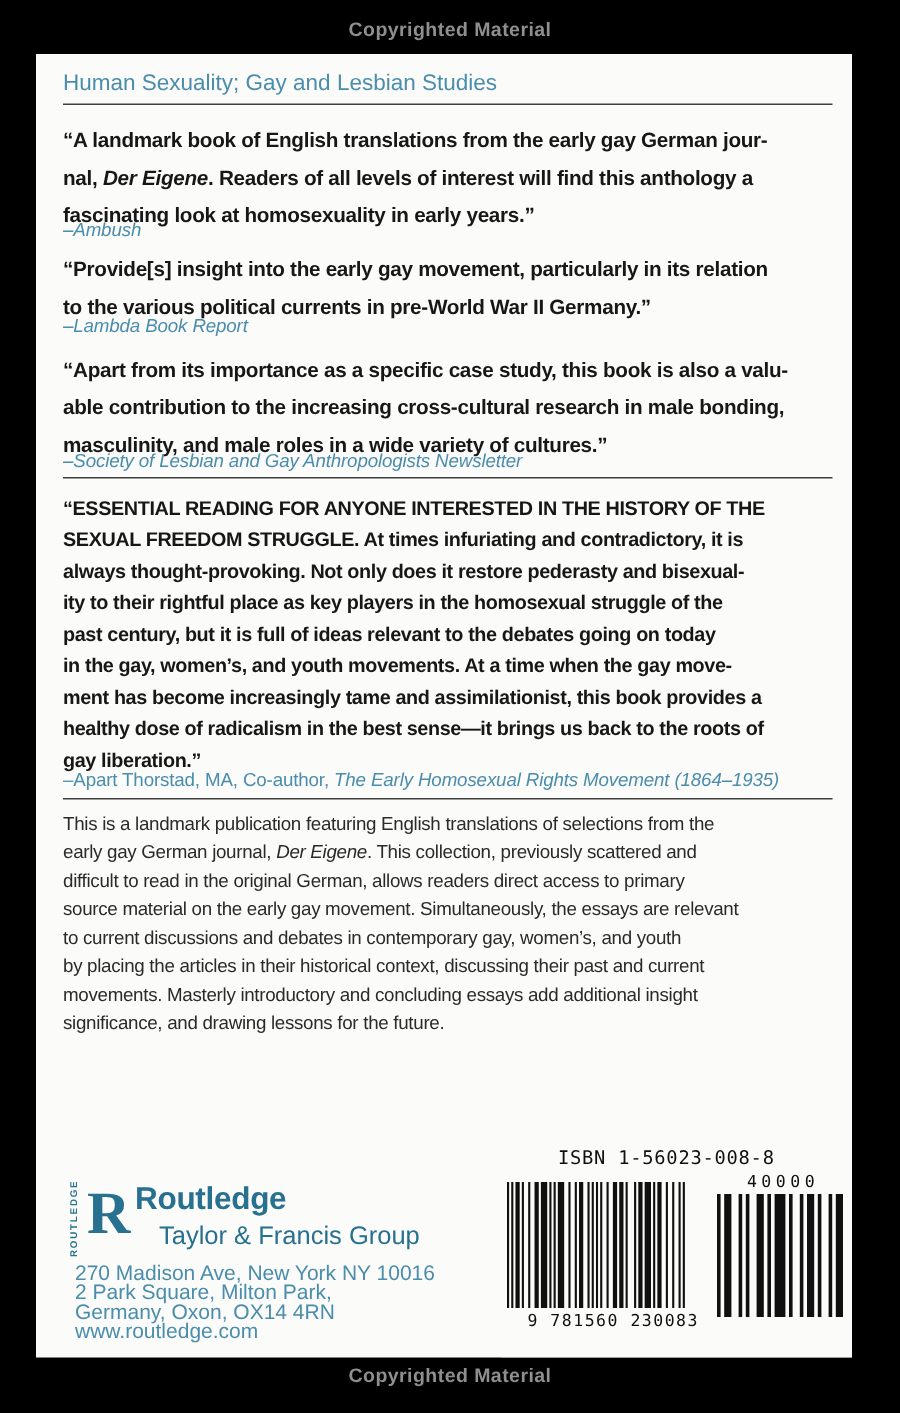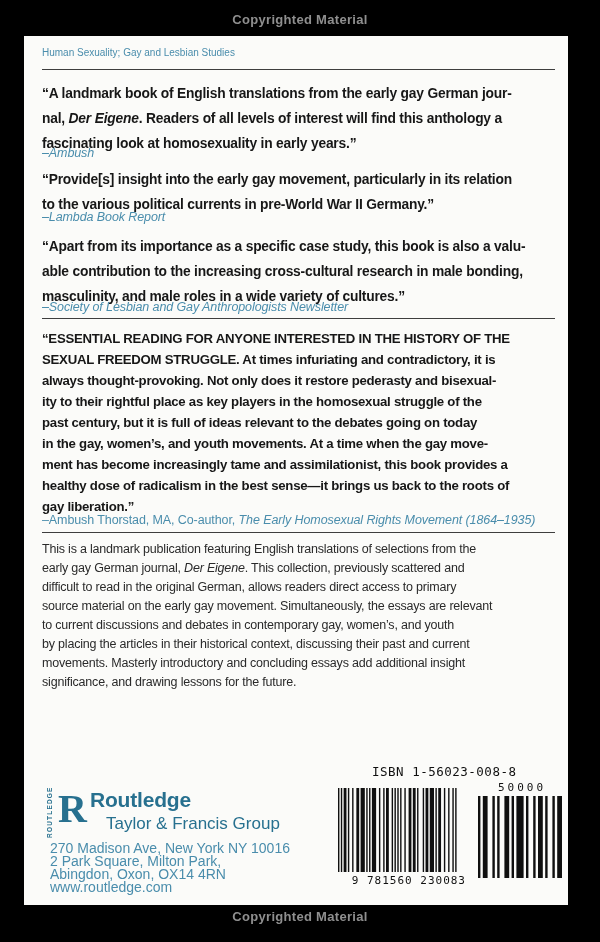--- a/index.html
+++ b/index.html
@@ -4,21 +4,21 @@
 <style>
   html,body{margin:0;padding:0;background:#000;}
   .page{position:relative;width:600px;height:942px;background:var(--page-bg,#000);
         font-family:"Liberation Sans",sans-serif;overflow:hidden;}
   .banner{position:absolute;left:0;width:100%;text-align:center;
           color:var(--banner-gray,#8f8f8f);font-size:13px;font-weight:bold;letter-spacing:.3px;}
   .banner.top{top:12px;}
   .banner.bottom{top:909px;}
   .cover{position:absolute;left:24px;top:36px;width:544px;height:869px;
          background:var(--cover-bg,#fbfbf9);overflow:hidden;}
-  .category{position:absolute;left:18px;top:11px;font-size:10px;letter-spacing:0;
+  .category{position:absolute;left:18px;top:11px;font-size:15px;letter-spacing:0;
             color:var(--teal,#4a8dac);}
   .rule{position:absolute;left:18px;right:13px;height:1px;background:var(--divider,#3e3e3e);}
   #rule1{top:33px;} #rule2{top:282px;} #rule3{top:496px;}
   .quote{position:absolute;left:18px;right:2px;color:var(--text-dark,#171717);font-weight:bold;}
   #q1{top:45px;font-size:13.8px;line-height:25px;letter-spacing:-.2px;}
   #q2{top:131px;font-size:13.8px;line-height:25px;letter-spacing:-.2px;}
   #q3{top:198px;font-size:13.8px;line-height:25px;letter-spacing:-.2px;}
   #q4{top:292px;font-size:13.2px;line-height:21px;letter-spacing:-.25px;}
   .t-line{white-space:nowrap;}
   .attr{position:absolute;left:18px;right:6px;font-size:12.5px;letter-spacing:-.1px;
@@ -93,21 +93,21 @@
         <div class="t-line"><span>“ESSENTIAL READING FOR ANYONE INTERESTED IN THE HISTORY OF THE</span></div>
         <div class="t-line"><span>SEXUAL FREEDOM STRUGGLE. At times infuriating and contradictory, it is</span></div>
         <div class="t-line"><span>always thought-provoking. Not only does it restore pederasty and bisexual-</span></div>
         <div class="t-line"><span>ity to their rightful place as key players in the homosexual struggle of the</span></div>
         <div class="t-line"><span>past century, but it is full of ideas relevant to the debates going on today</span></div>
         <div class="t-line"><span>in the gay, women’s, and youth movements. At a time when the gay move-</span></div>
         <div class="t-line"><span>ment has become increasingly tame and assimilationist, this book provides a</span></div>
         <div class="t-line"><span>healthy dose of radicalism in the best sense—it brings us back to the roots of</span></div>
         <div class="t-line"><span>gay liberation.”</span></div>
       </div>
-    <div class="attr" id="q4-attr"><span>–Ambush Thorstad, MA, Co-author, </span><span class="it">The Early Homosexual Rights Movement (1864–1935)</span></div>
+    <div class="attr" id="q4-attr"><span>–Apart Thorstad, MA, Co-author, </span><span class="it">The Early Homosexual Rights Movement (1864–1935)</span></div>
 
     <div class="rule" id="rule3"></div>
 
     <div class="desc">
         <div class="t-line"><span>This is a landmark publication featuring English translations of selections from the</span></div>
         <div class="t-line"><span>early gay German journal, </span><span class="it">Der Eigene</span><span>. This collection, previously scattered and</span></div>
         <div class="t-line"><span>difficult to read in the original German, allows readers direct access to primary</span></div>
         <div class="t-line"><span>source material on the early gay movement. Simultaneously, the essays are relevant</span></div>
         <div class="t-line"><span>to current discussions and debates in contemporary gay, women’s, and youth</span></div>
         <div class="t-line"><span>by placing the articles in their historical context, discussing their past and current</span></div>
@@ -118,21 +118,21 @@
     <div class="logo-block">
       <div class="vert-mark">ROUTLEDGE</div>
       <div class="r-glyph">R</div>
       <div class="pub-name">Routledge</div>
       <div class="pub-group">Taylor &amp; Francis Group</div>
     </div>
 
     <div class="address">
         <div>270 Madison Ave, New York NY 10016</div>
         <div>2 Park Square, Milton Park,</div>
-        <div>Abingdon, Oxon, OX14 4RN</div>
+        <div>Germany, Oxon, OX14 4RN</div>
         <div>www.routledge.com</div>
       </div>
 
     <div class="barcode-panel">
       <div class="isbn-label">ISBN 1-56023-008-8</div>
       <div class="bc-main">
           <svg viewBox="0 0 85 100" preserveAspectRatio="none">
             <rect x="0" y="0" width="1" height="100" fill="#101010"></rect>
             <rect x="2" y="0" width="1" height="100" fill="#101010"></rect>
             <rect x="4" y="0" width="2" height="100" fill="#101010"></rect>
@@ -159,21 +159,21 @@
             <rect x="65" y="0" width="3" height="100" fill="#101010"></rect>
             <rect x="69" y="0" width="1" height="100" fill="#101010"></rect>
             <rect x="71" y="0" width="2" height="100" fill="#101010"></rect>
             <rect x="75" y="0" width="1" height="100" fill="#101010"></rect>
             <rect x="78" y="0" width="1" height="100" fill="#101010"></rect>
             <rect x="81" y="0" width="1" height="100" fill="#101010"></rect>
             <rect x="83" y="0" width="1" height="100" fill="#101010"></rect>
           </svg>
         </div>
       <div class="ean-digits">9 781560 230083</div>
-      <div class="supp-digits">50000</div>
+      <div class="supp-digits">40000</div>
       <div class="bc-supp">
           <svg viewBox="0 0 35 100" preserveAspectRatio="none">
             <rect x="0" y="0" width="1" height="100" fill="#101010"></rect>
             <rect x="2" y="0" width="2" height="100" fill="#101010"></rect>
             <rect x="6" y="0" width="1" height="100" fill="#101010"></rect>
             <rect x="8" y="0" width="1" height="100" fill="#101010"></rect>
             <rect x="11" y="0" width="2" height="100" fill="#101010"></rect>
             <rect x="14" y="0" width="1" height="100" fill="#101010"></rect>
             <rect x="16" y="0" width="3" height="100" fill="#101010"></rect>
             <rect x="20" y="0" width="1" height="100" fill="#101010"></rect>

